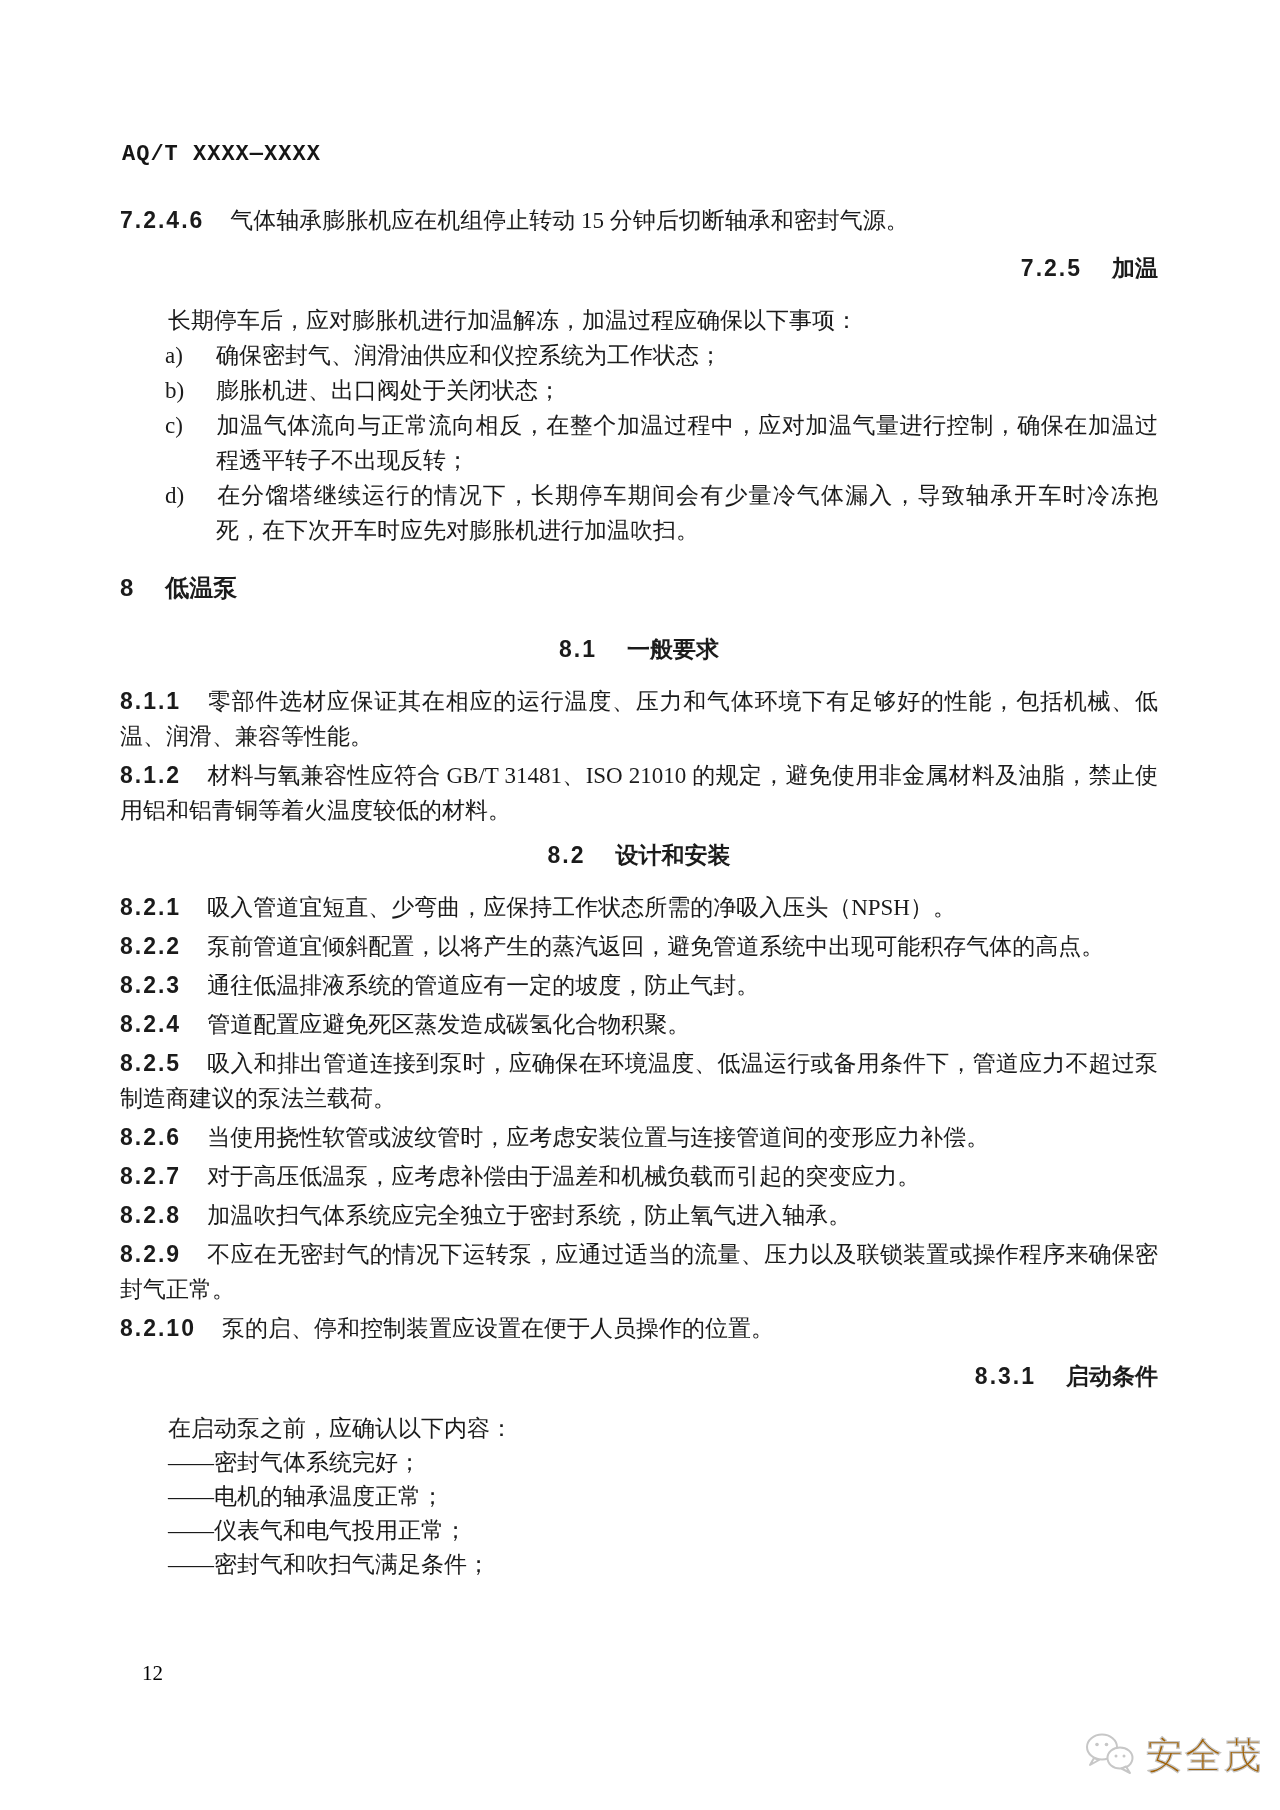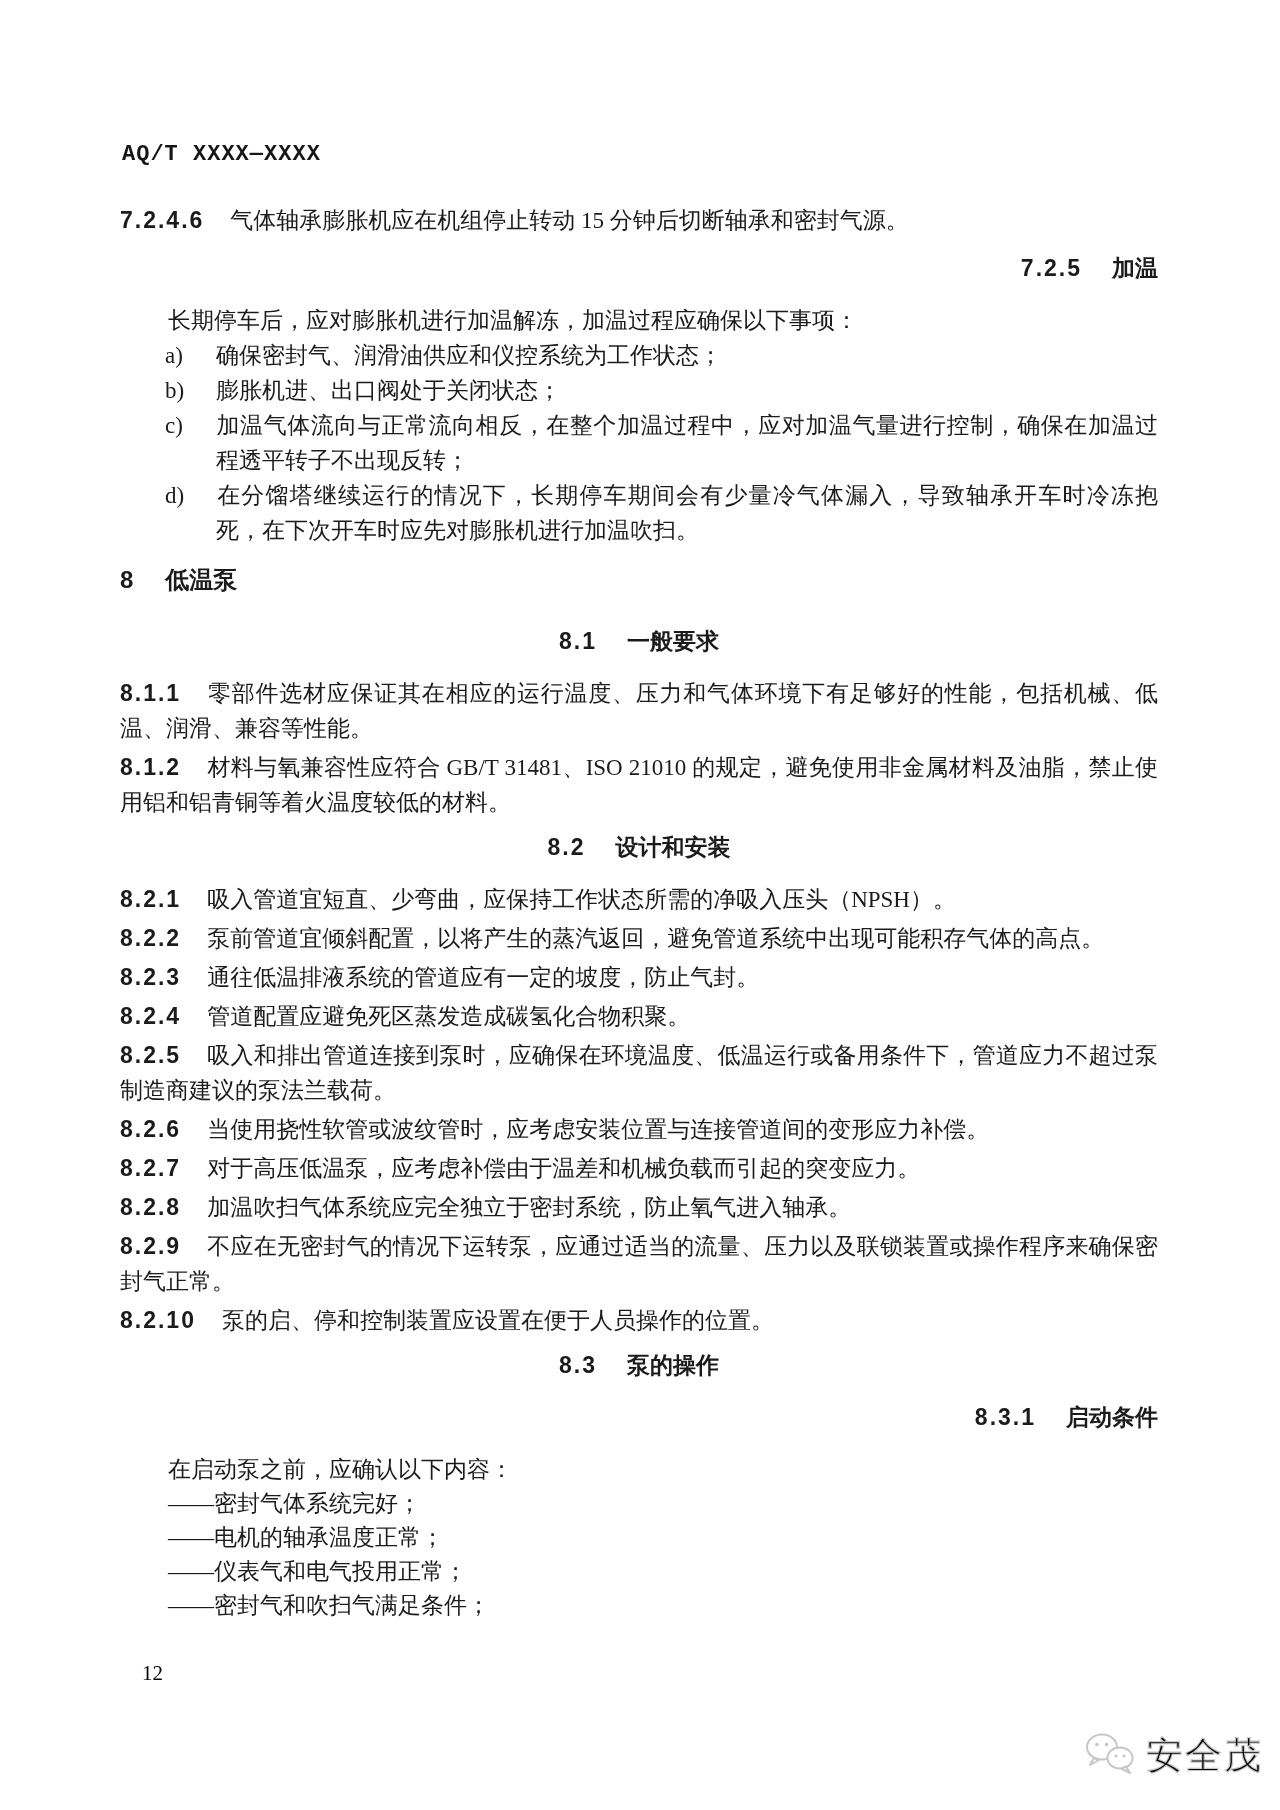--- a/index.html
+++ b/index.html
@@ -18,21 +18,21 @@
     padding:203px 122px 0 120px;box-sizing:border-box;
     font-size:23px;line-height:35px;text-align:justify;
   }
   .clause{margin:0 0 4px;}
   .clause .num{
     font-family:"Liberation Sans","DejaVu Sans",sans-serif;
     font-weight:bold;letter-spacing:2px;margin-right:26px;white-space:nowrap;
   }
   .h1{
     font-family:"Liberation Sans","DejaVu Sans",sans-serif;
-    font-weight:bold;font-size:24px;line-height:36px;margin:14px 0 26px;text-align:left;
+    font-weight:bold;font-size:24px;line-height:36px;margin:22px 0 26px;text-align:left;
   }
   .h2{
     font-family:"Liberation Sans","DejaVu Sans",sans-serif;
     font-weight:bold;font-size:23px;line-height:35px;margin:10px 0 17px;text-align:center;
   }
   .h3{
     font-family:"Liberation Sans","DejaVu Sans",sans-serif;
     font-weight:bold;font-size:23px;line-height:35px;margin:13px 0 17px;text-align:right;
   }
   .h1 .num,.h2 .num,.h3 .num{letter-spacing:2px;margin-right:30px;}
@@ -47,21 +47,21 @@
   .page-number{
     position:absolute;left:142px;top:1661px;
     font-size:21px;color:#000000;
   }
   .watermark{
     position:absolute;left:1082px;top:1731px;
     display:flex;align-items:center;gap:8px;
   }
   .watermark .wm-text{
     font-family:Liberation Sans, sans-serif;
-    font-size:37px;letter-spacing:2px;color:#000000;
+    font-size:37px;letter-spacing:2px;color:#a16207;
     -webkit-text-stroke:1.2px #c7c7c7;
     text-shadow:1px 1px 0 #ffffff;
     white-space:nowrap;
   }
 </style>
 </head>
 <body>
 
 <div class="doc-header">AQ/T XXXX—XXXX</div>
 
@@ -103,21 +103,20 @@
   <p class="clause"><span class="num">8.2.6</span><span>当使用挠性软管或波纹管时，应考虑安装位置与连接管道间的变形应力补偿。</span></p>
 
   <p class="clause"><span class="num">8.2.7</span><span>对于高压低温泵，应考虑补偿由于温差和机械负载而引起的突变应力。</span></p>
 
   <p class="clause"><span class="num">8.2.8</span><span>加温吹扫气体系统应完全独立于密封系统，防止氧气进入轴承。</span></p>
 
   <p class="clause"><span class="num">8.2.9</span><span>不应在无密封气的情况下运转泵，应通过适当的流量、压力以及联锁装置或操作程序来确保密封气正常。</span></p>
 
   <p class="clause"><span class="num">8.2.10</span><span>泵的启、停和控制装置应设置在便于人员操作的位置。</span></p>
 
-  <div class="h2"><span class="num">8.3</span><span>泵的操作</span></div>
 
   <div class="h3"><span class="num">8.3.1</span><span>启动条件</span></div>
 
   <p class="para">在启动泵之前，应确认以下内容：</p>
 
   <p class="dash">——密封气体系统完好；</p>
   <p class="dash">——电机的轴承温度正常；</p>
   <p class="dash">——仪表气和电气投用正常；</p>
   <p class="dash">——密封气和吹扫气满足条件；</p>
 

